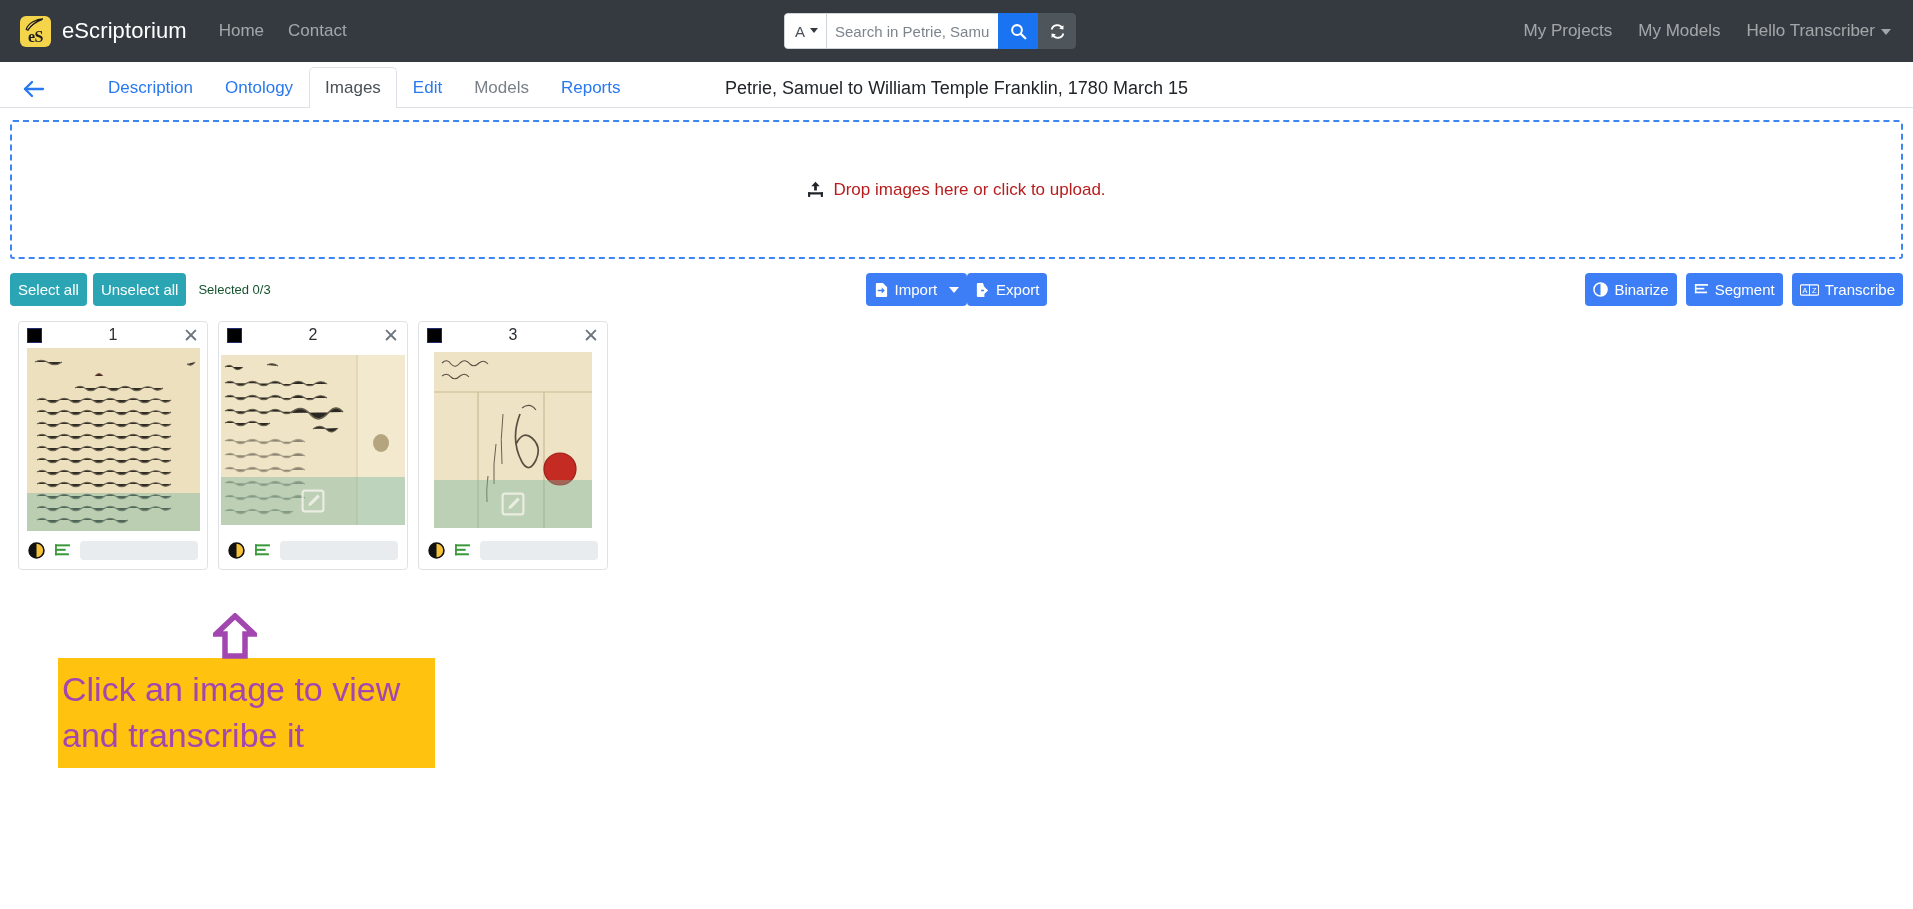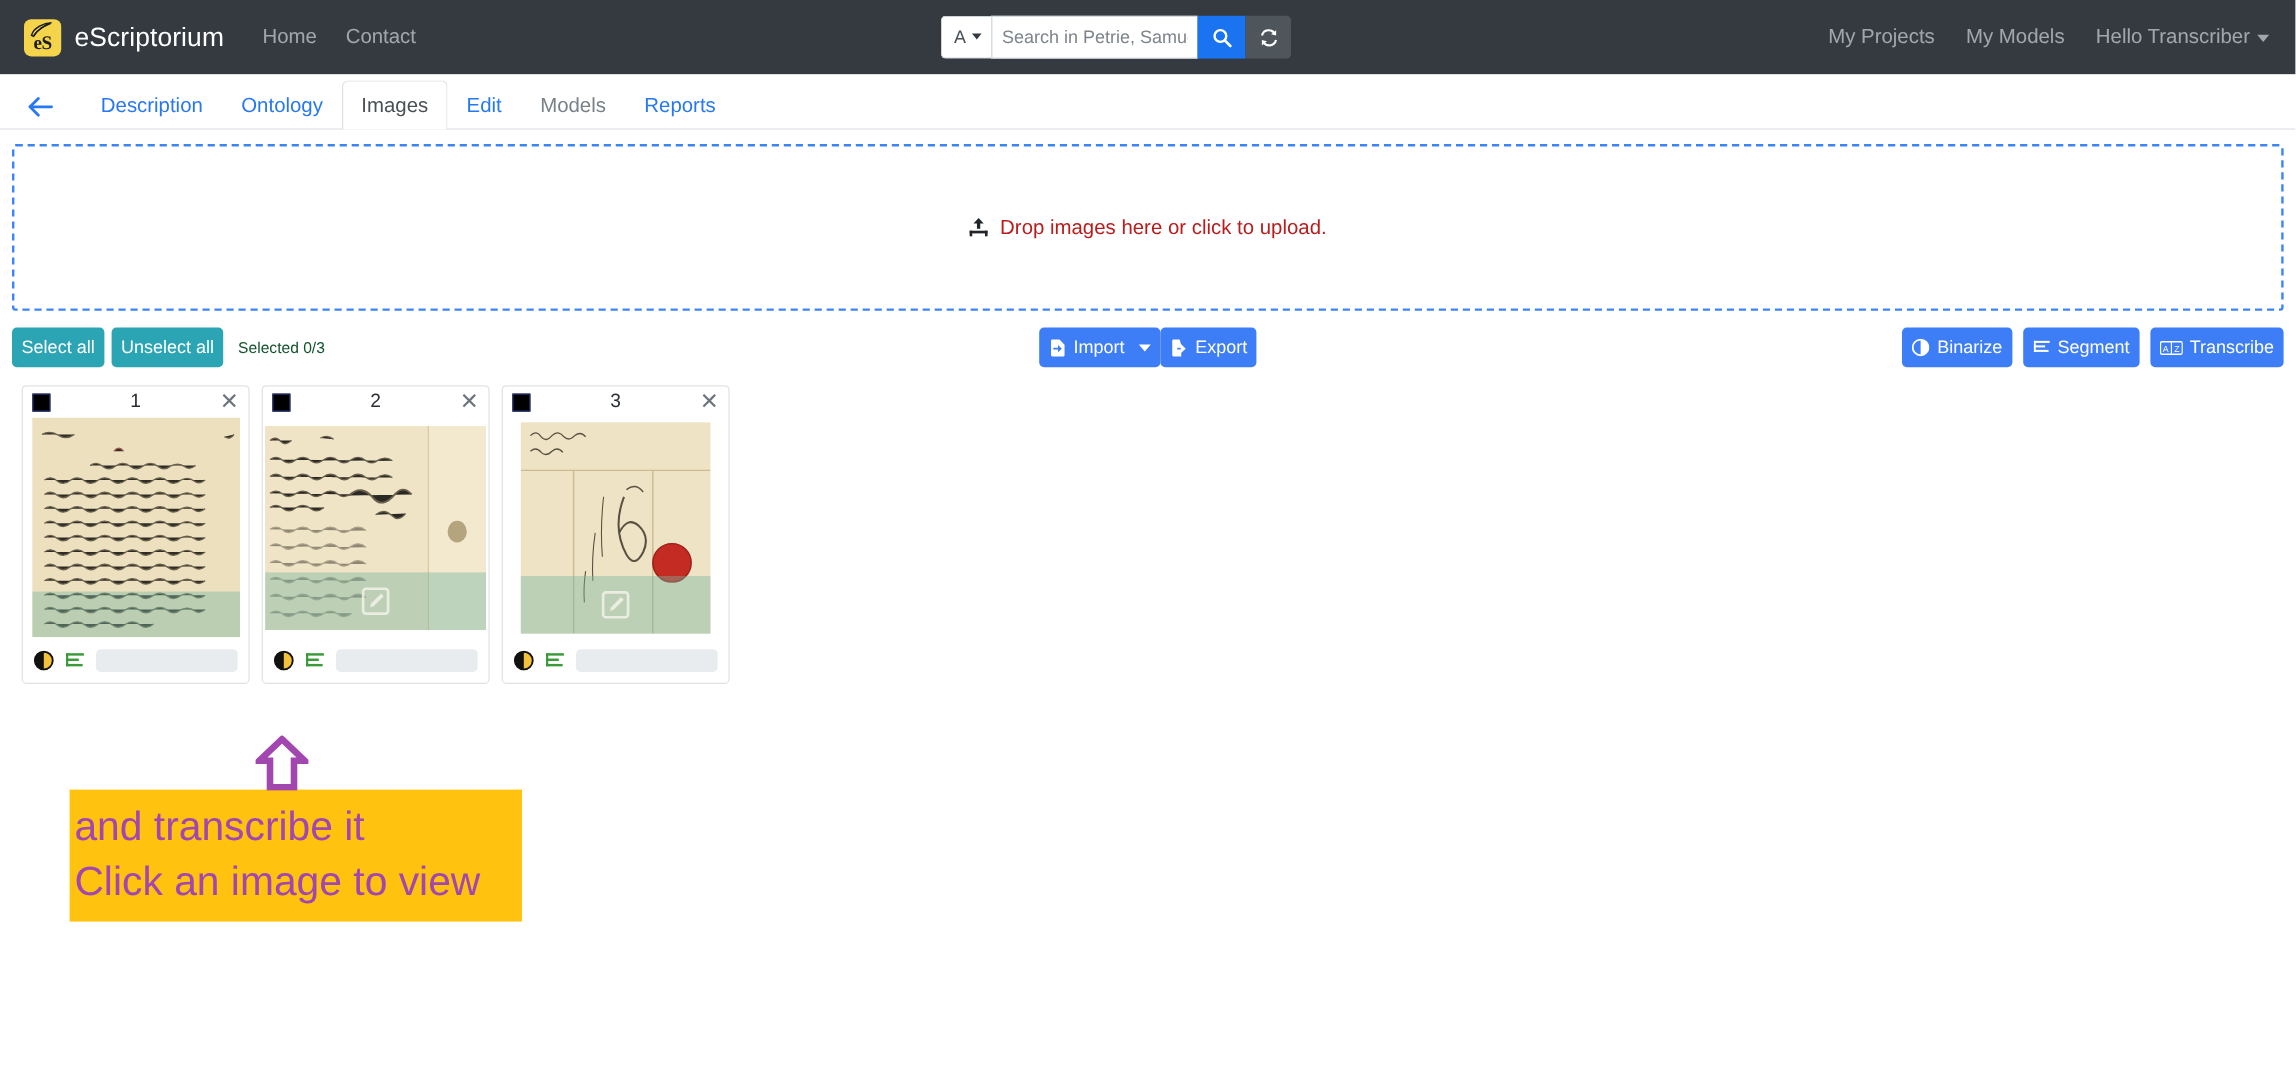--- a/index.html
+++ b/index.html
@@ -132,20 +132,21 @@
 
   
   .tabbar {
     height: 46px;
     display:flex;
     align-items:flex-end;
     padding-left: 22px;
     border-bottom: 1px solid #dee2e6;
     position:relative;
     background:#fff;
+    gap:24px;
   }
   .back-arrow {
     color:#2878f0;
     margin-right: 22px;
     margin-bottom: 8px;
     cursor:pointer;
     display:flex;
   }
   .tabs { display:flex; align-items:flex-end; gap:0; }
   .tab {
@@ -393,20 +394,21 @@
     </svg>
   </span>
   <div class="tabs">
     <a class="tab">Description</a>
     <a class="tab">Ontology</a>
     <a class="tab active">Images</a>
     <a class="tab">Edit</a>
     <a class="tab disabled">Models</a>
     <a class="tab">Reports</a>
   </div>
+  <div class="page-title">Petrie, Samuel to William Temple Franklin, 1780 March 15</div>
 </div>
 
 <div class="dropzone">
   <div class="dropzone-inner">
     <svg width="17" height="17" viewBox="0 0 16 16">
       <polygon points="8,0.6 12,5 9.3,5 9.3,9 6.7,9 6.7,5 4,5" fill="#212529"></polygon>
       <rect x="1" y="10.6" width="14" height="2.1" fill="#212529"></rect>
       <rect x="1" y="10.6" width="2" height="4.4" fill="#212529"></rect>
       <rect x="13" y="10.6" width="2" height="4.4" fill="#212529"></rect>
     </svg>
@@ -617,16 +619,16 @@
     </div>
   </div>
 
 </div>
 
 <div class="annot">
   <svg class="annot-arrow" width="44" height="46" viewBox="0 0 44 46">
     <polygon points="22,3 41,21 32,21 32,43 12,43 12,21 3,21" fill="none" stroke="#a347b0" stroke-width="5.5" stroke-linejoin="miter"></polygon>
   </svg>
   <div class="annot-box">
+    <p>Click an image to view</p>
     <p>and transcribe it</p>
-    <p>Click an image to view</p>
   </div>
 </div>
 
 </body></html>

